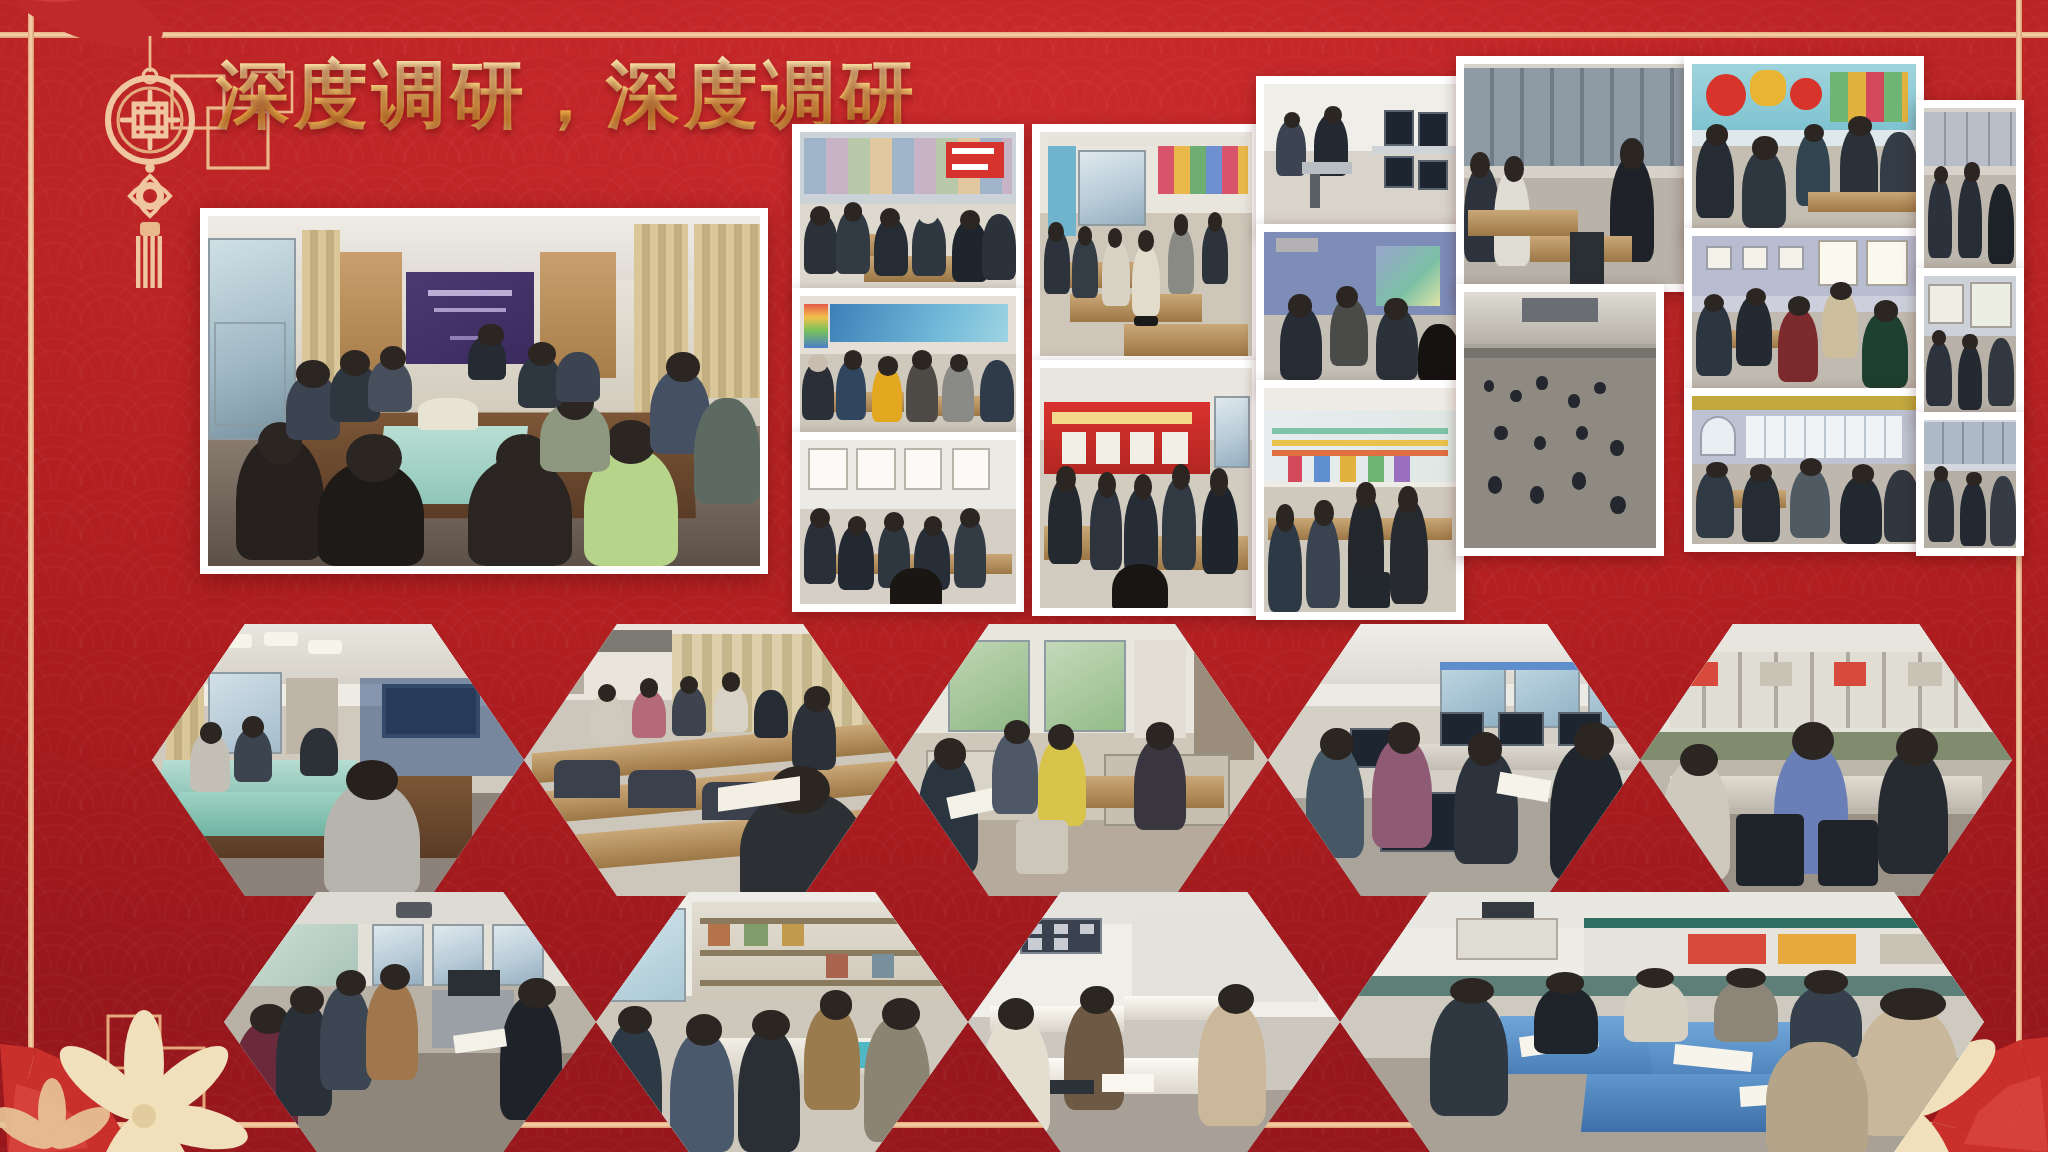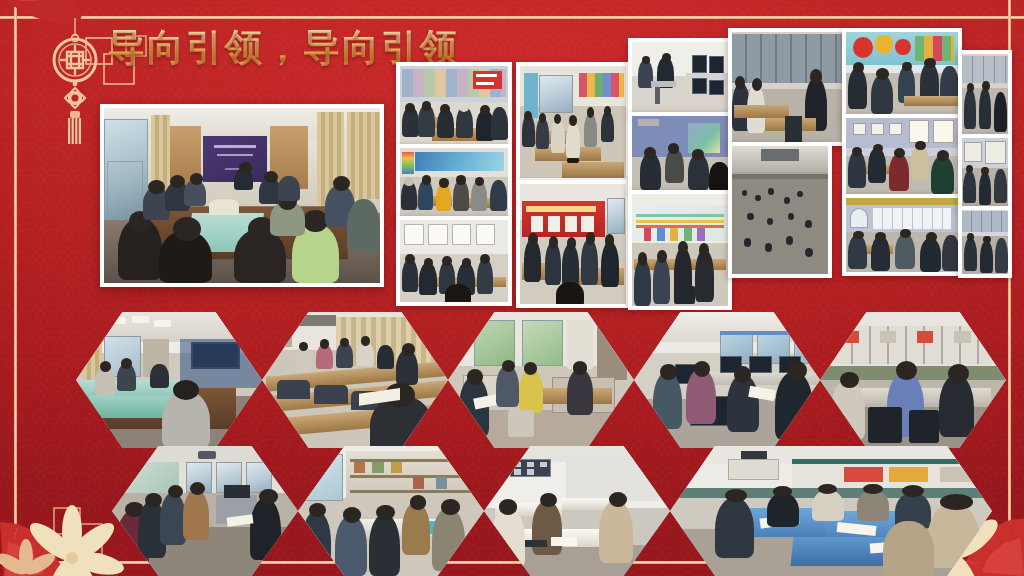--- a/index.html
+++ b/index.html
@@ -235,21 +235,21 @@
           <ellipse cx="0" cy="-27" rx="10.5" ry="28" transform="rotate(153)"></ellipse>
           <ellipse cx="0" cy="-27" rx="10.5" ry="28" transform="rotate(204)"></ellipse>
           <ellipse cx="0" cy="-27" rx="10.5" ry="28" transform="rotate(-51)"></ellipse>
         </g>
         <circle cx="0" cy="0" r="6" fill="#e2cb9c"></circle>
       </g>
     </g>
   </svg>
 
   <div id="title-block">
-    <div id="page-title">导向引领，导向引领</div>
+    <div id="page-title">深度调研，深度调研</div>
   </div>
 
   <div class="photo" id="photo-main-meeting">
     <div class="scene">
       <div class="rm-ceiling" style="height:22%;background:linear-gradient(to bottom,#efece6,#ddd9d1)"></div>
       <div class="rm-wall" style="top:18%;height:44%;background:linear-gradient(to bottom,#e7e2d8,#cfc8ba)"></div>
       <div class="rm-floor" style="height:40%;background:linear-gradient(to bottom,#8d7f72,#5c5148)"></div>
 
       <div class="rm-window" style="left:0;top:6%;width:16%;height:58%;background:linear-gradient(160deg,#cfe0e6,#9fb8c4 60%,#77929f)"></div>
       <div style="position:absolute;left:1%;top:30%;width:13%;height:30%;border:1.5px solid #8a9aa2;opacity:.8"></div>

